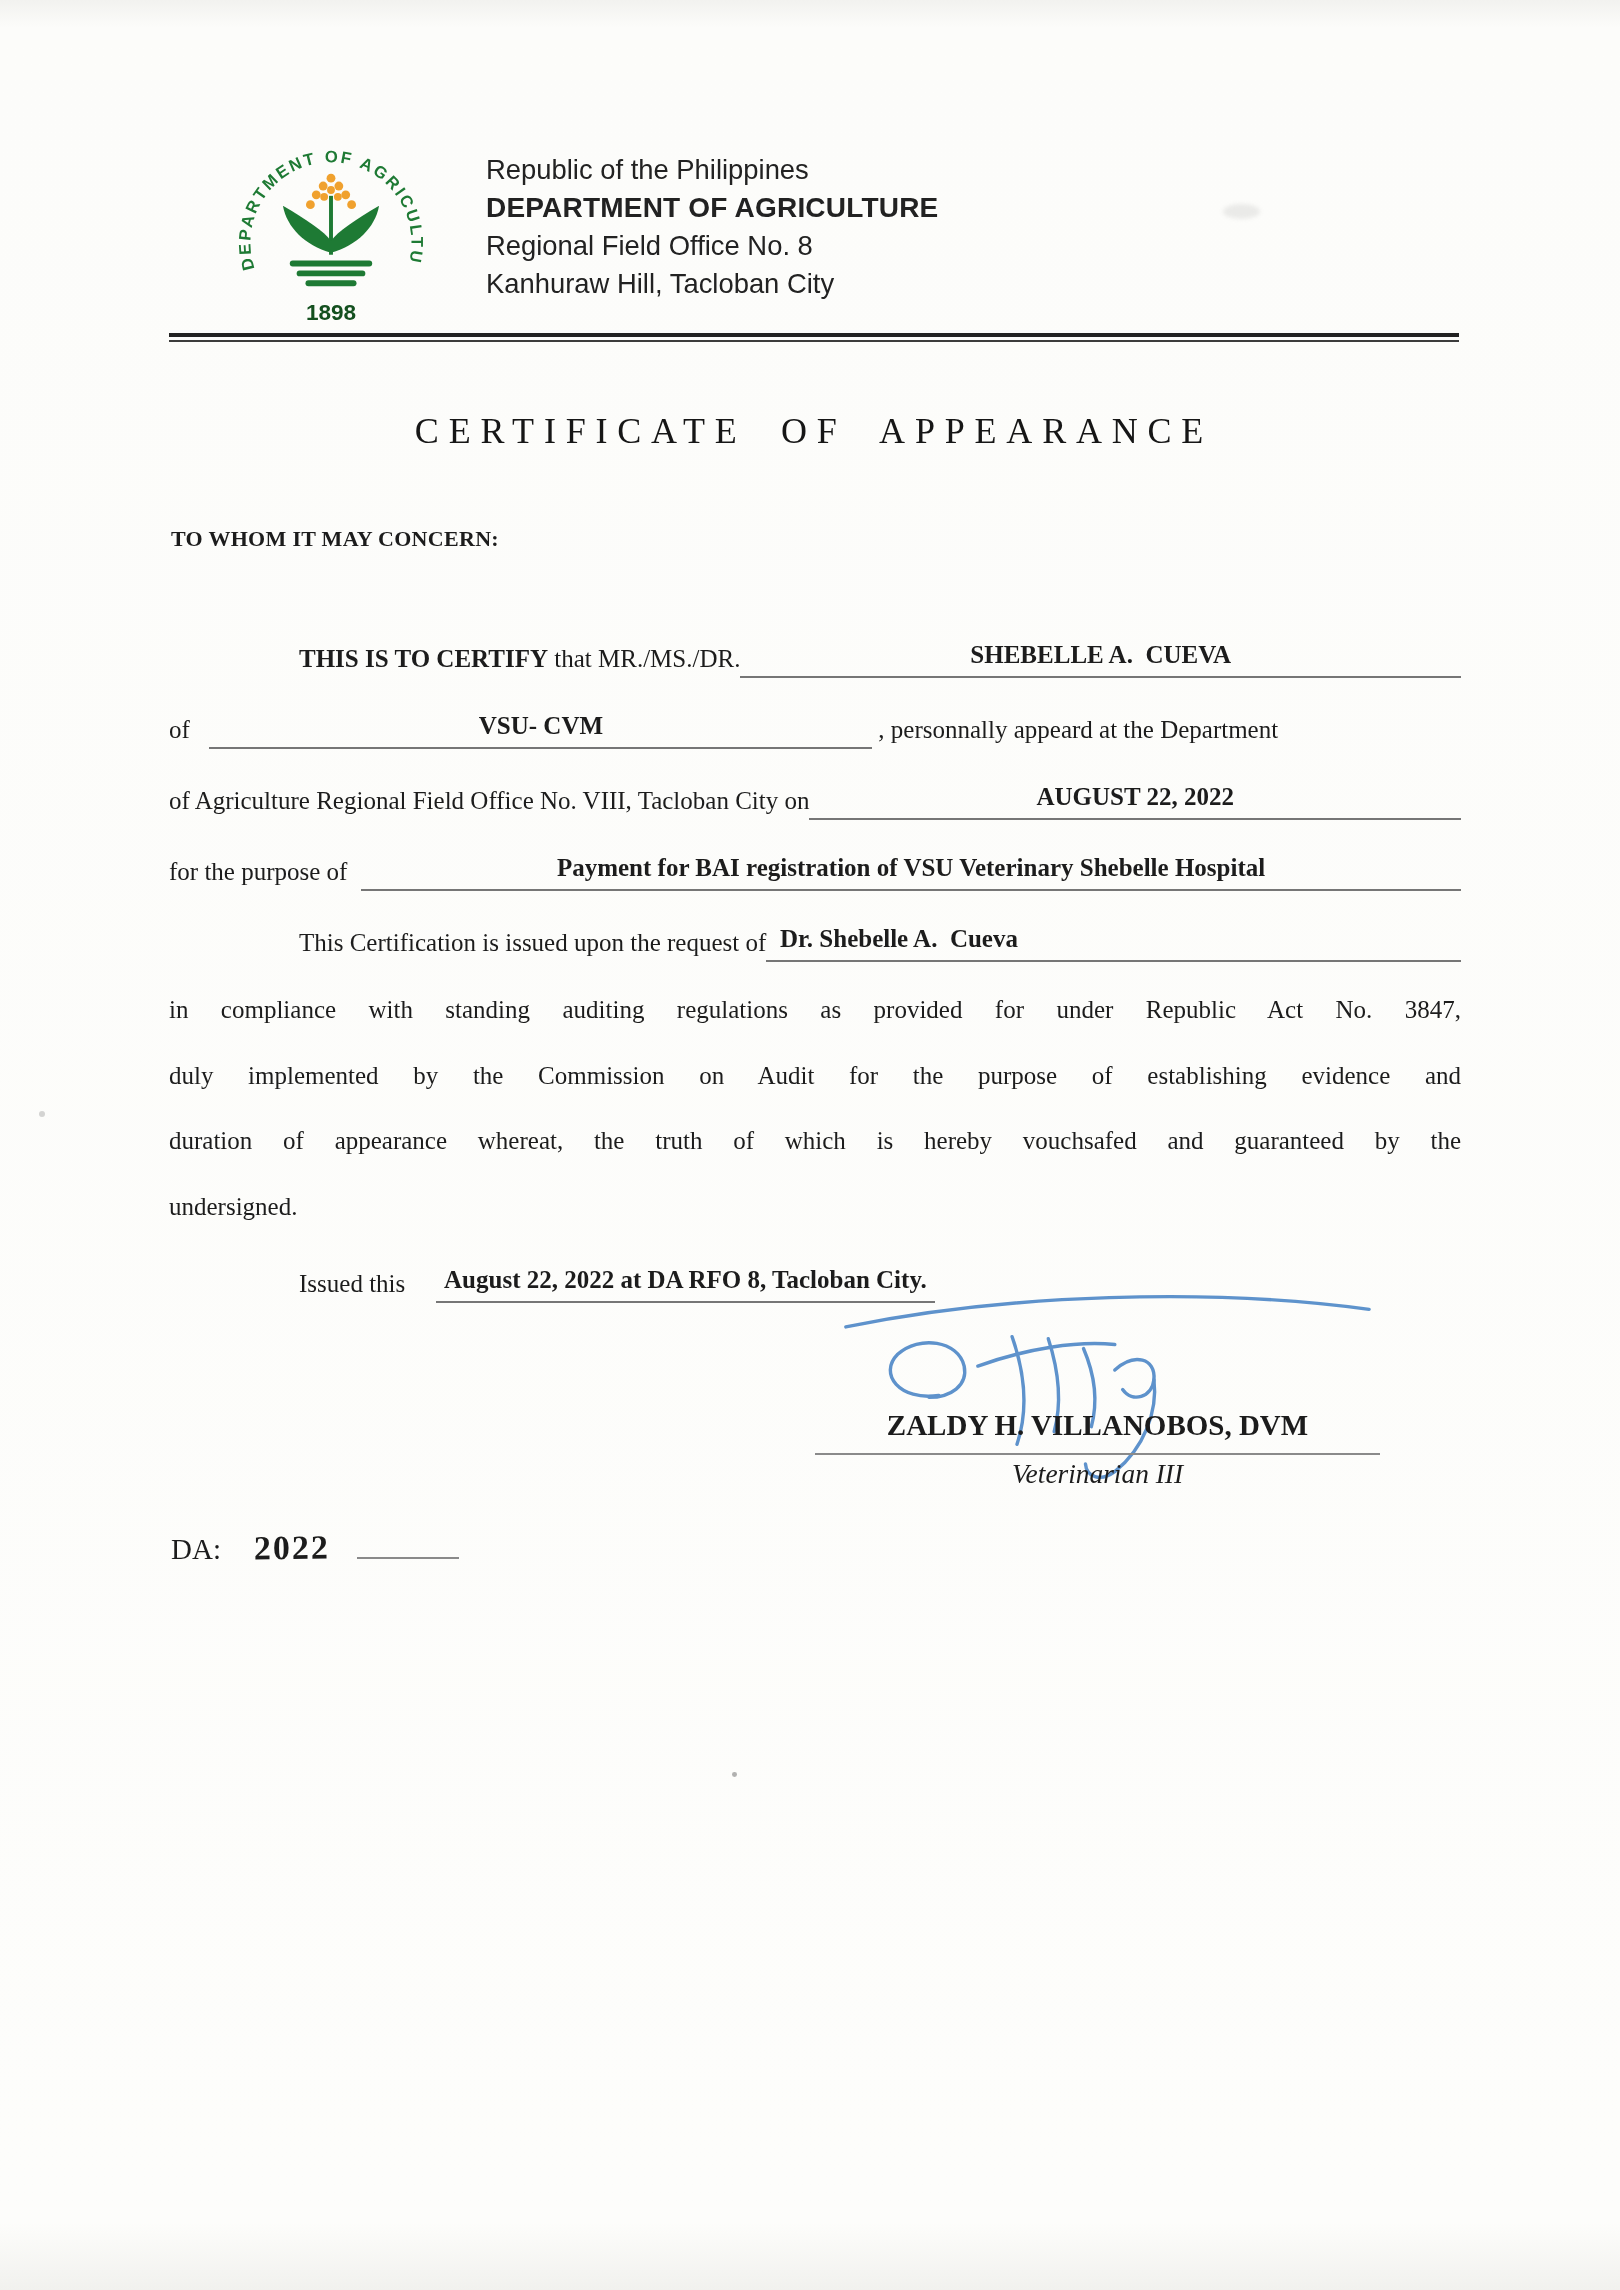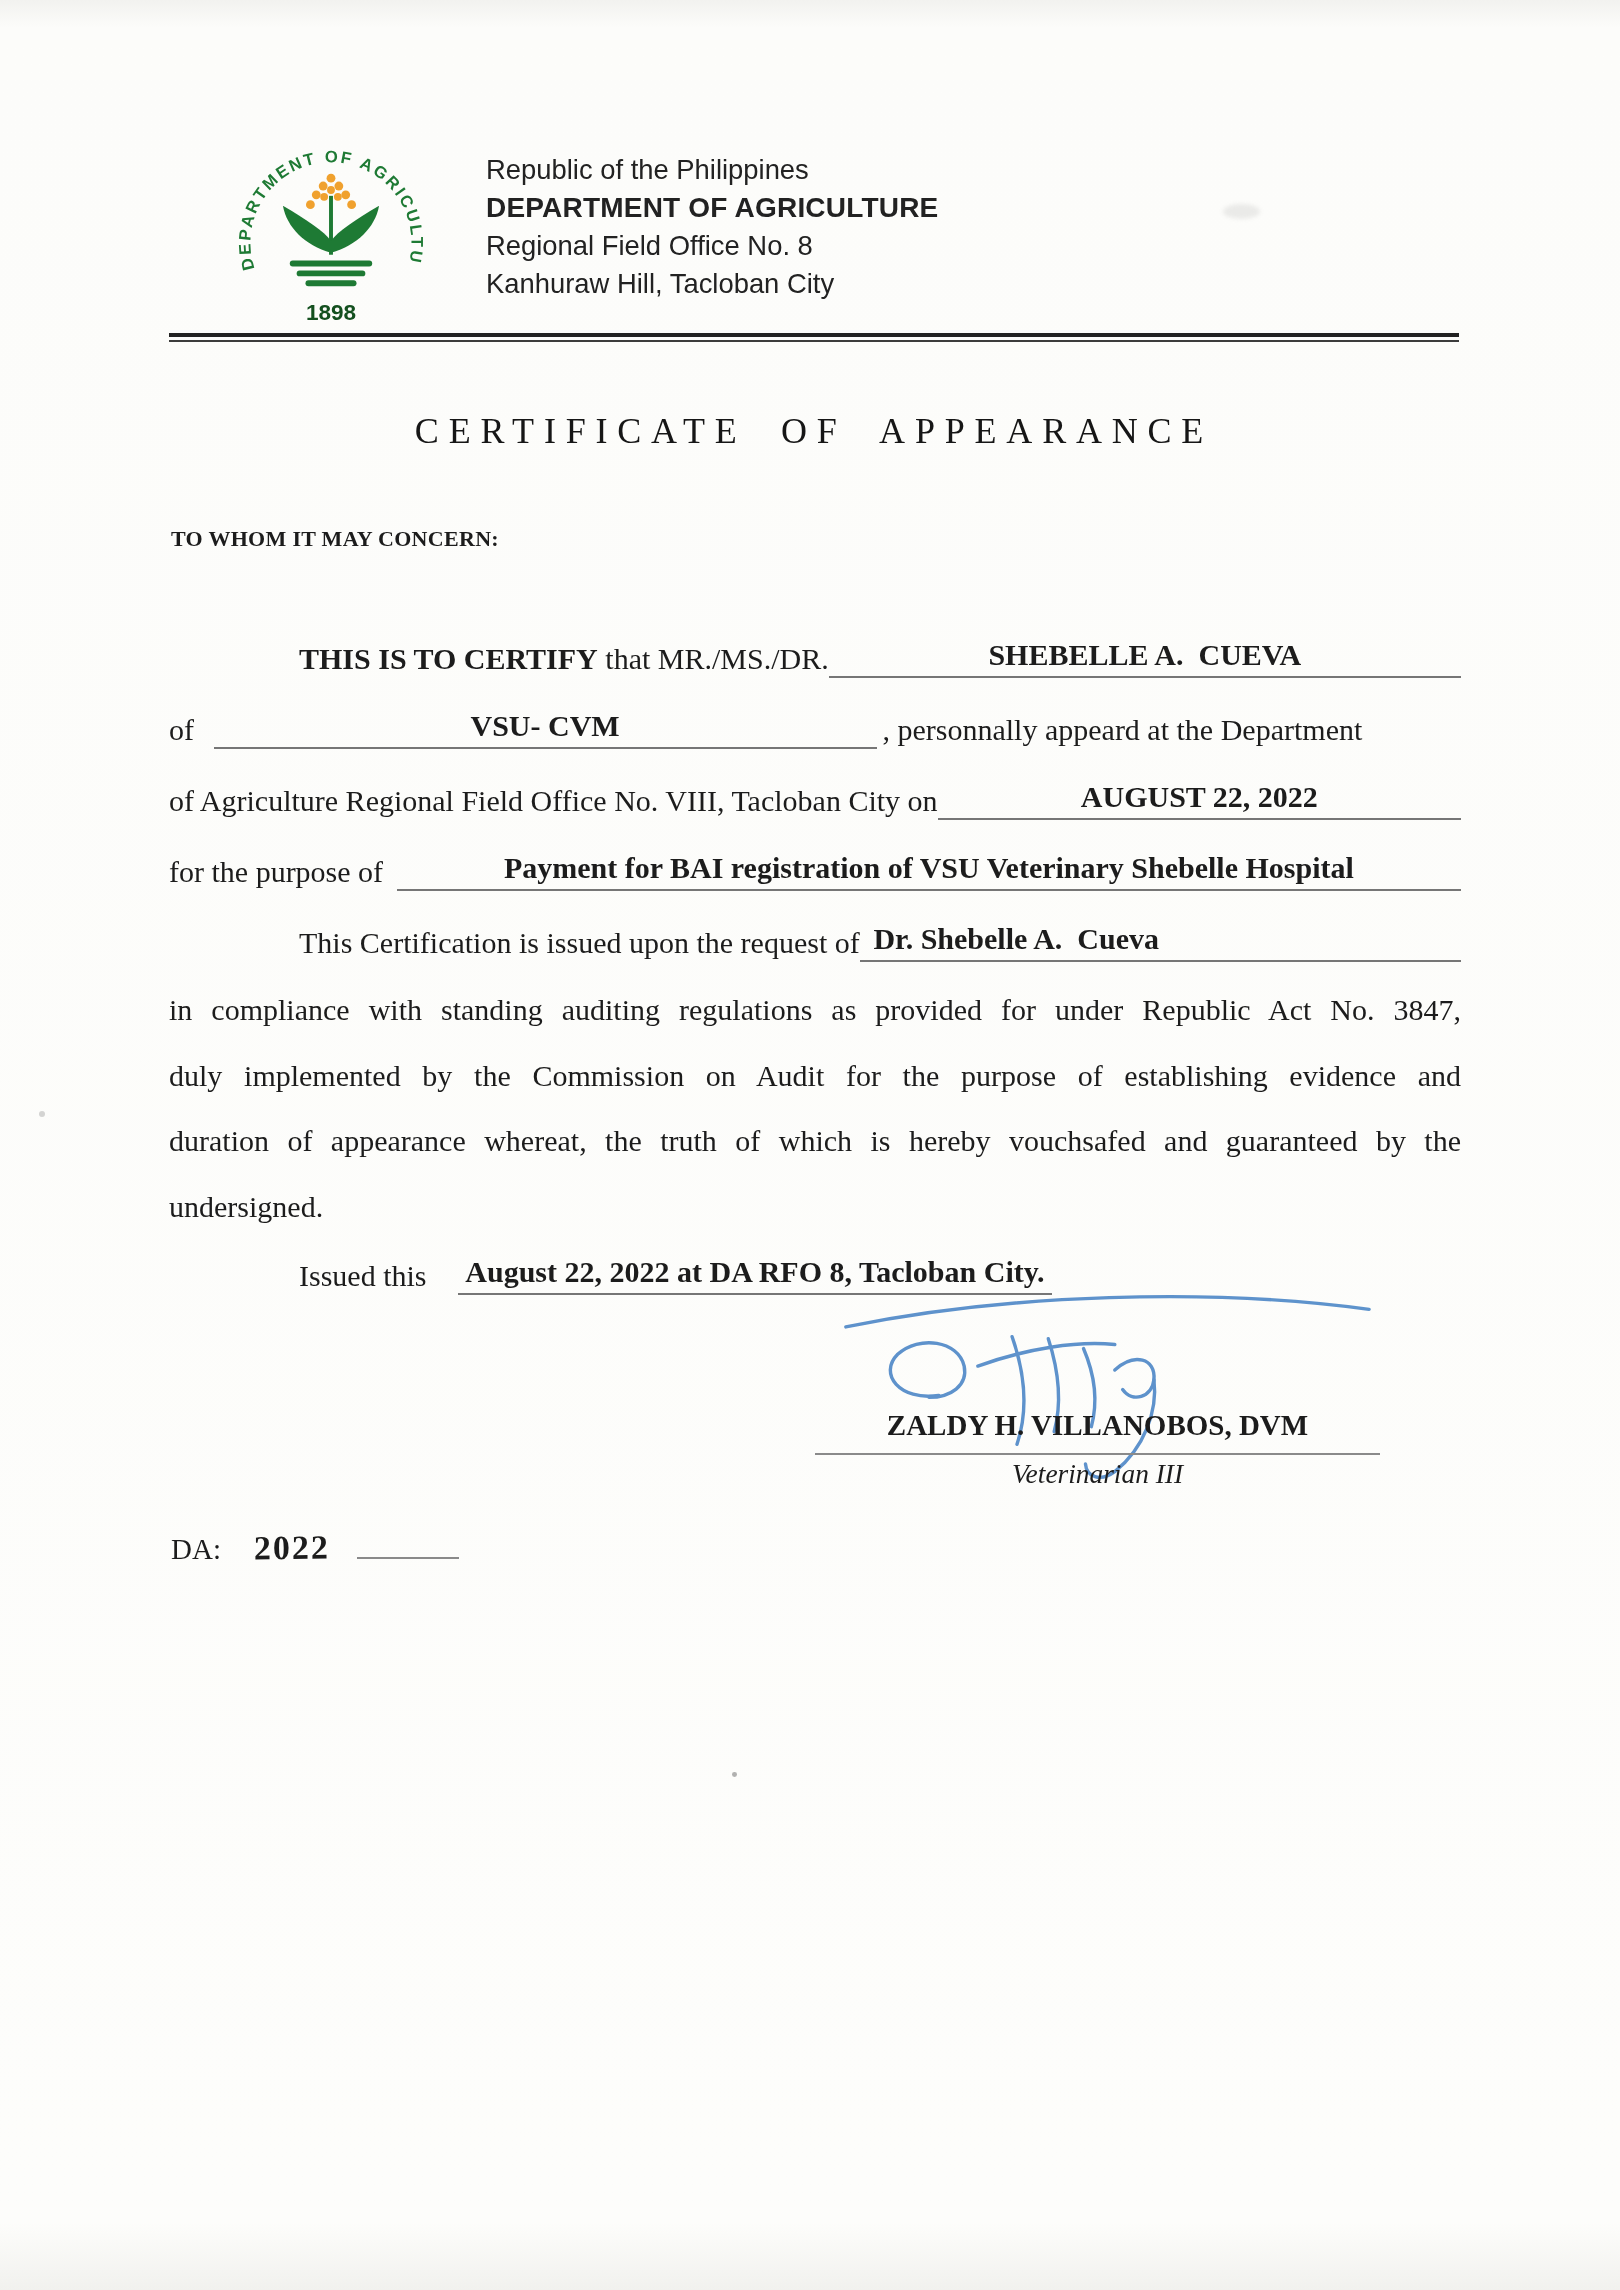--- a/index.html
+++ b/index.html
@@ -30,21 +30,21 @@
     position:absolute; top:410px; left:169px; width:1290px;
     text-align:center; font-weight:normal; font-size:36px;
     letter-spacing:9.8px; word-spacing:15.7px; color:#161616;
   }
   .salutation {
     position:absolute; top:526px; left:171px;
     font-weight:bold; font-size:22px; letter-spacing:0.3px;
   }
 
   
-  .body { position:absolute; top:635px; left:169px; width:1292px; font-size:30px; line-height:39px; }
+  .body { position:absolute; top:635px; left:169px; width:1292px; font-size:25px; line-height:39px; }
   .line { display:flex; align-items:flex-end; margin-bottom:28px; white-space:nowrap; }
   .indent { padding-left:130px; }
   .b { font-weight:bold; }
   .pre { white-space:pre; }
   .ufield {
     border-bottom:2px solid #767676;
     text-align:center; font-weight:bold; padding:0 7.8px 2px 7.8px;
   }
   .grow { flex:1 1 auto; min-width:59px; }
   .fixed-inst { width:663px; margin-left:13.7px; margin-right:5.9px; }
@@ -155,21 +155,21 @@
     </div>
 
     <div class="jline">in compliance with standing auditing regulations as provided for under Republic Act No. 3847,</div>
     <div class="jline">duly implemented by the Commission on Audit for the purpose of establishing evidence and</div>
     <div class="jline">duration of appearance whereat, the truth of which is hereby vouchsafed and guaranteed by the</div>
     <div class="lastline">undersigned.</div>
 
     <div class="line indent issued-row">
       <span>Issued this</span>
       <span class="issued-gap"></span>
-      <span class="ufield" style="text-align:left;">August 22, 2022 at DA RFO 8, Tacloban City.</span>
+      <span class="ufield" style="text-align:left;margin-top:8px;">August 22, 2022 at DA RFO 8, Tacloban City.</span>
     </div>
   </div>
 
   <svg class="signature-svg" viewBox="0 0 582 228" aria-hidden="true">
     <g fill="none" stroke="#4d87c7" stroke-width="3.5" stroke-linecap="round" opacity="0.9">
       <path d="M 25,48 C 190,14 400,8 560,30"></path>
       <path d="M 120,118 C 80,124 58,96 78,76 C 100,56 140,62 146,88 C 150,108 132,120 110,120"></path>
       <path d="M 195,58 C 208,95 212,132 200,168"></path>
       <path d="M 232,60 C 243,94 246,126 238,155"></path>
       <path d="M 160,88 C 210,70 262,62 300,66"></path>

